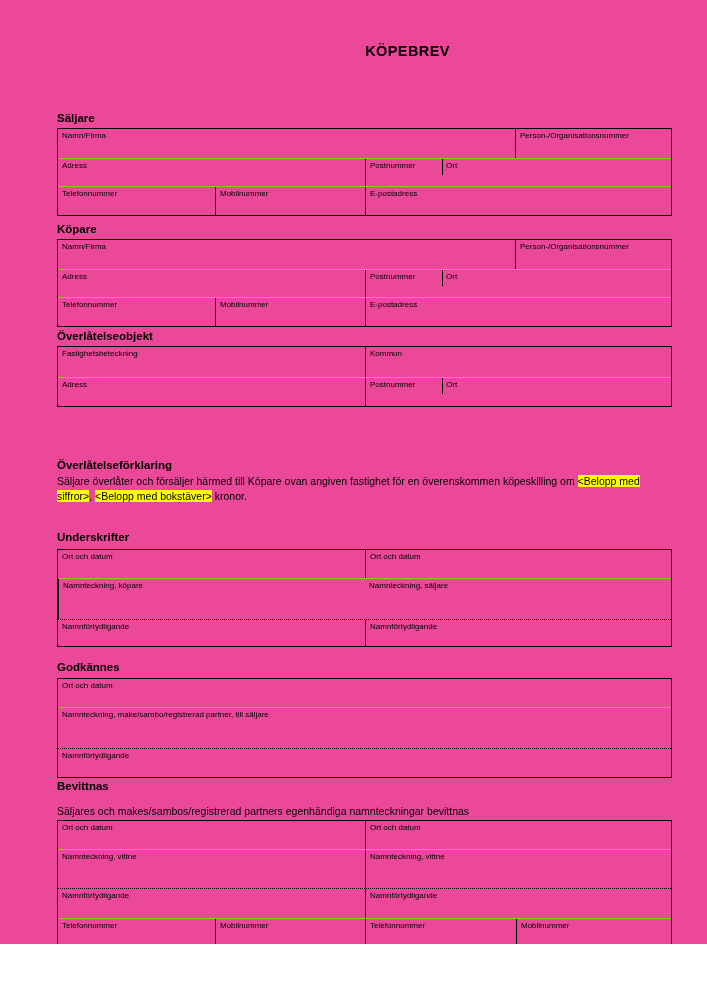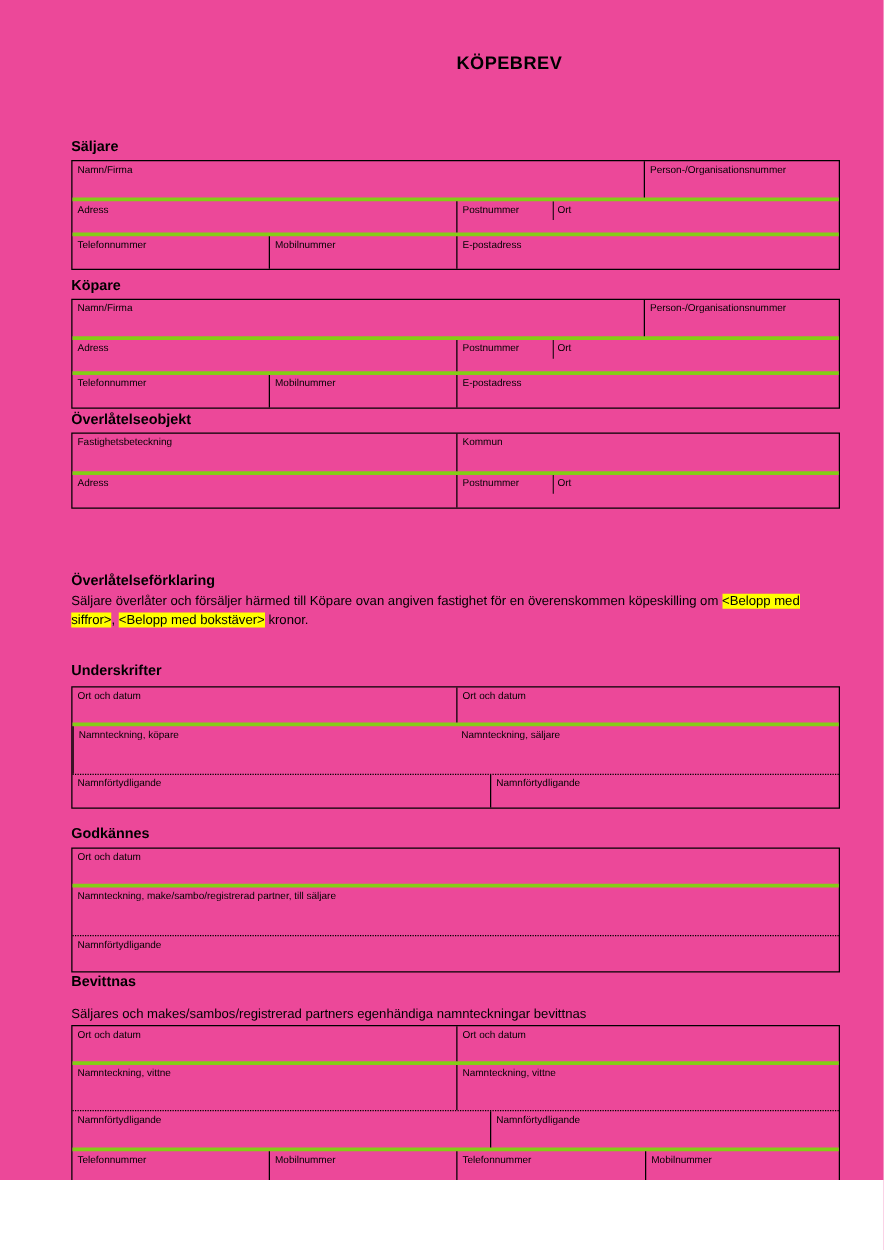--- a/index.html
+++ b/index.html
@@ -19,22 +19,22 @@
   }
   .sec { position:absolute; left:57px; width:615px; }
   .h  { font-weight:bold; font-size:11.5px; line-height:13px; margin:0 0 3px 0; }
   .sub { font-size:10.5px; line-height:13px; margin:0 0 2px 0; }
   .para { font-size:10.5px; line-height:14.5px; margin:0; }
   .para2 { font-size:10.5px; line-height:14px; margin:13px 0 0 0; }
   .hl { background:#ffff00; }
 
   .tbl { border:1.2px solid #000; width:615px; }
   .trow { display:grid; }
-  .bt  { border-top:3px solid #84cc16; }
-  .btd { border-top:1px dotted #000;gap:27px; }
+  .bt  { border-top:1px solid #84cc16; }
+  .btd { border-top:1px dotted #000; }
   .cell { position:relative; padding:2px 2px 0 4px; overflow:hidden; }
   .bl  { border-left:1px solid #000; }
   
   .pl::before { content:""; position:absolute; left:0; top:0; width:1px; height:58%; background:#000; }
   .lbl { display:block; font-size:8px; line-height:10px; white-space:nowrap; }
 
   .r27{height:27px}.r28{height:28px}.r29{height:29px}.r30{height:30px}.r39{height:39px}.r41{height:41px}
 
   .footer { position:absolute; top:944px; right:42px; font-size:10px; }
   .footer .pg { font-weight:bold; }

